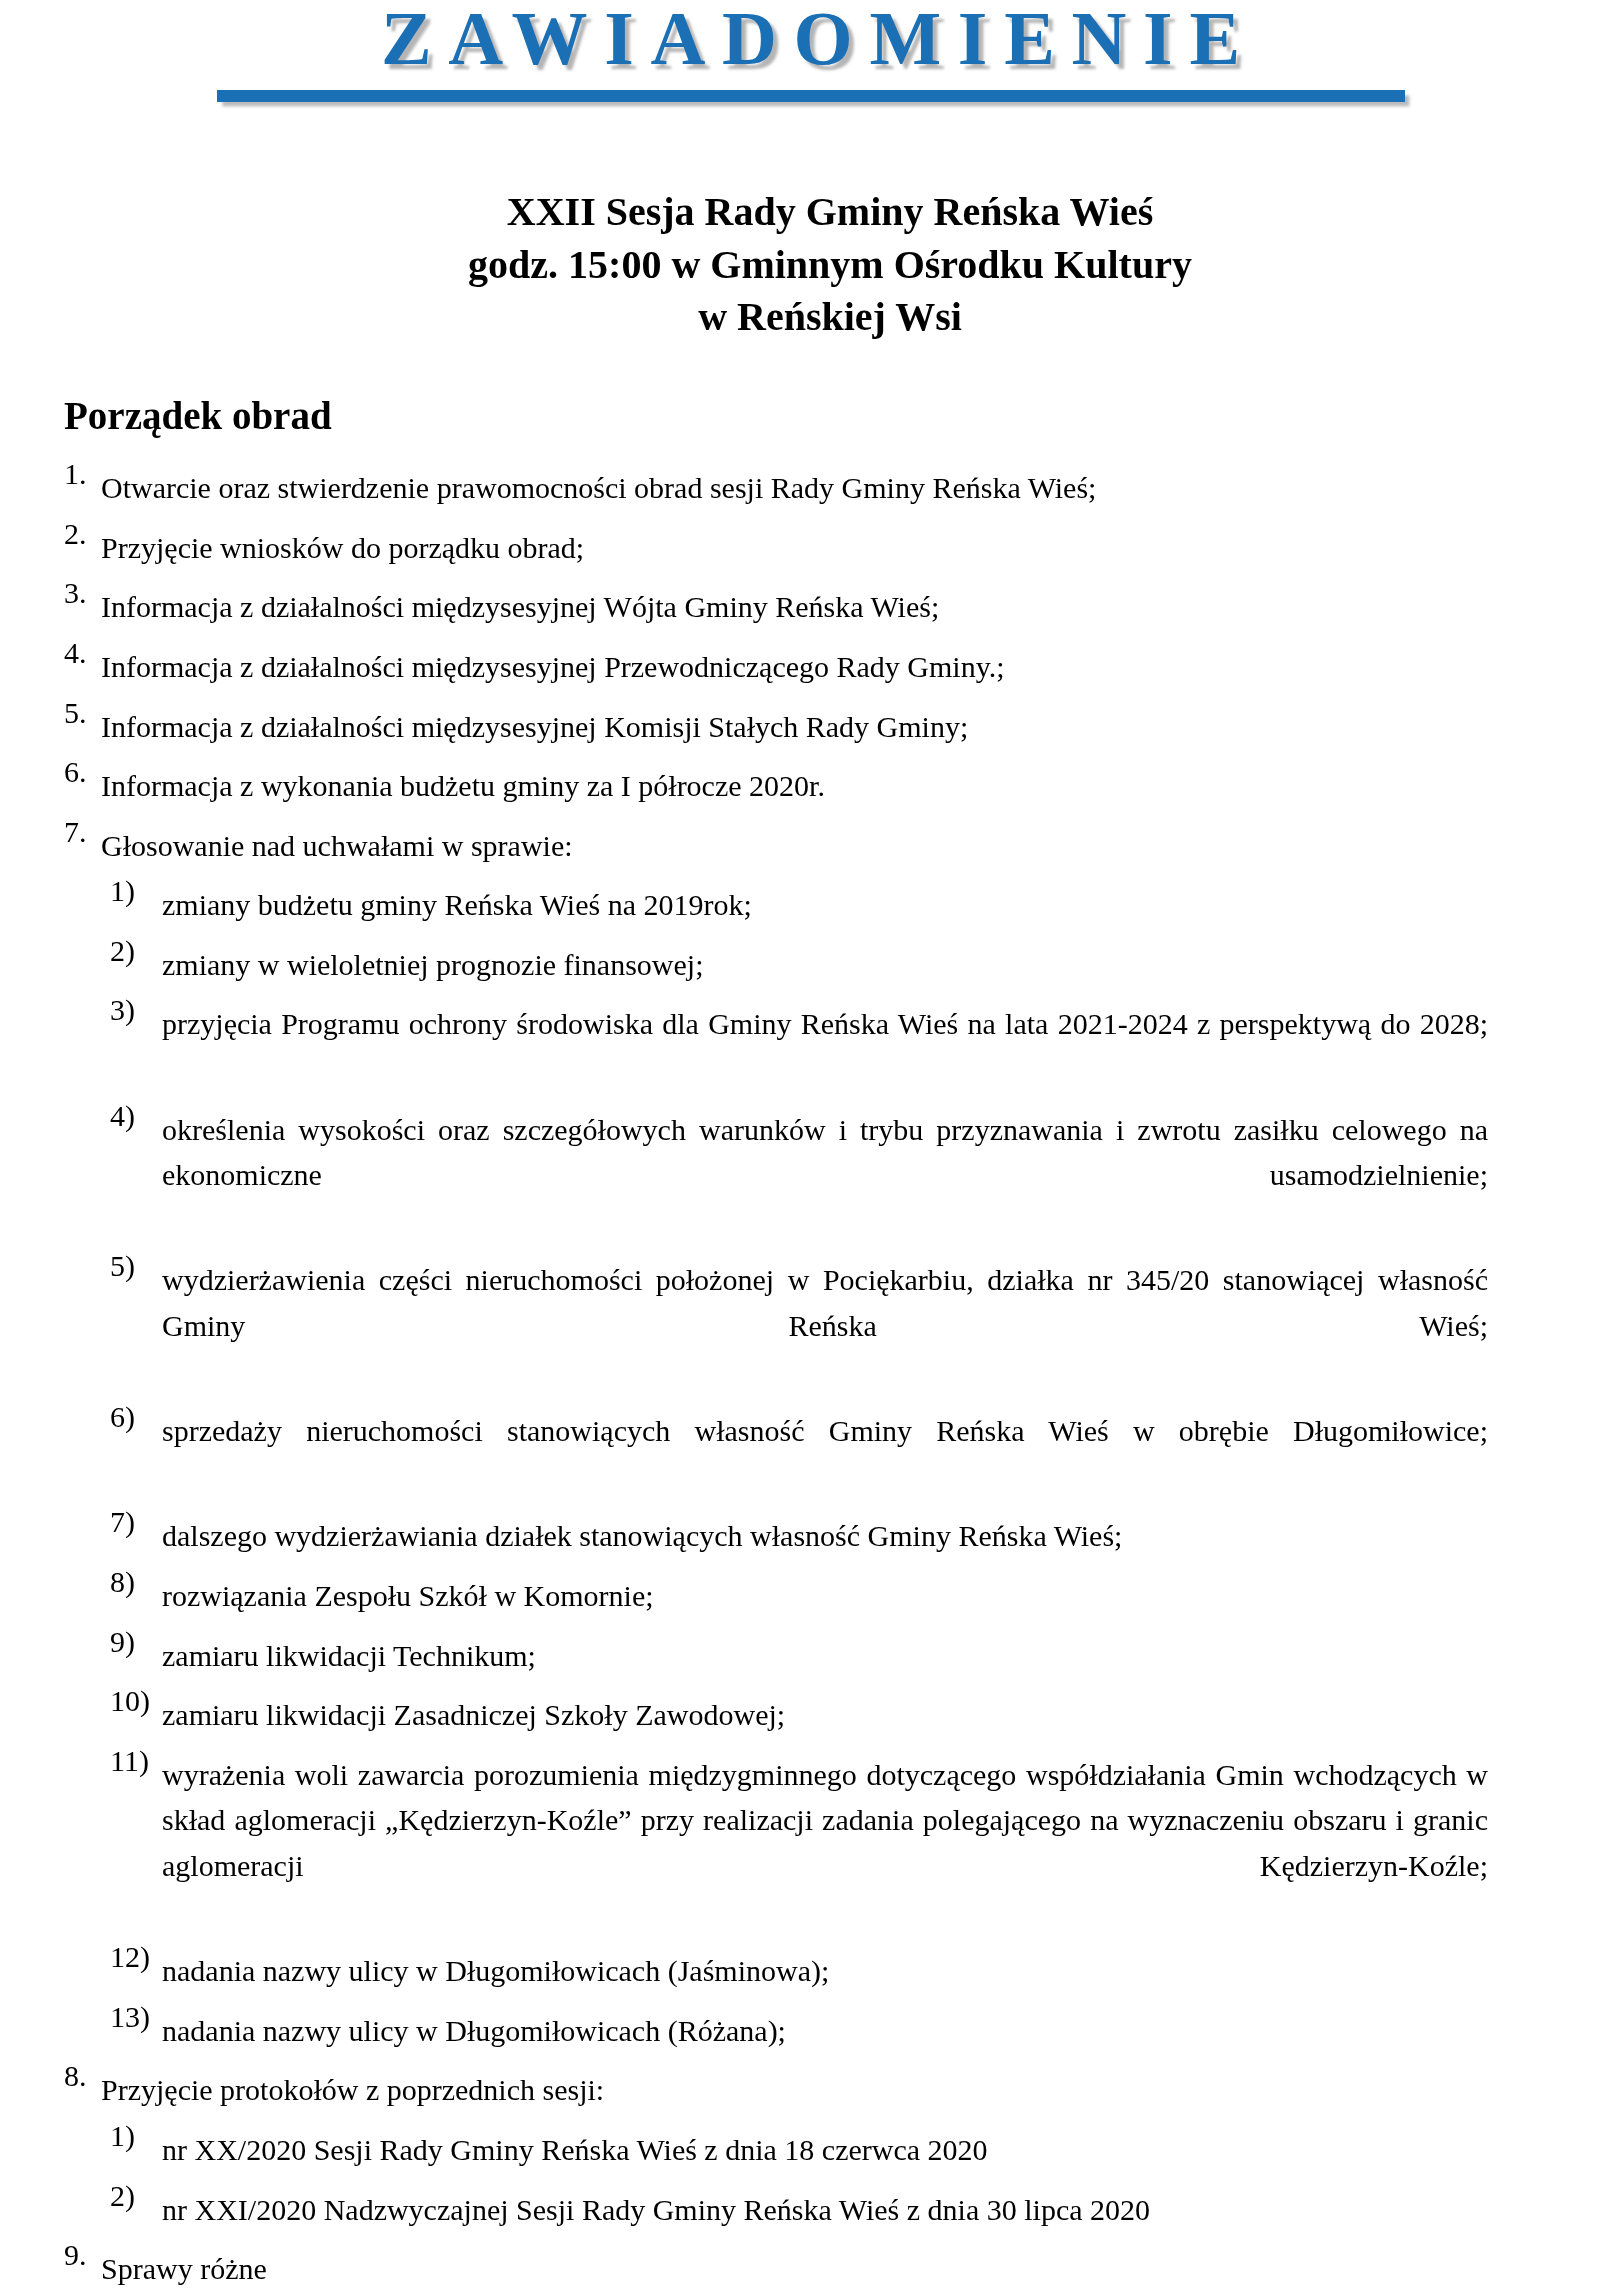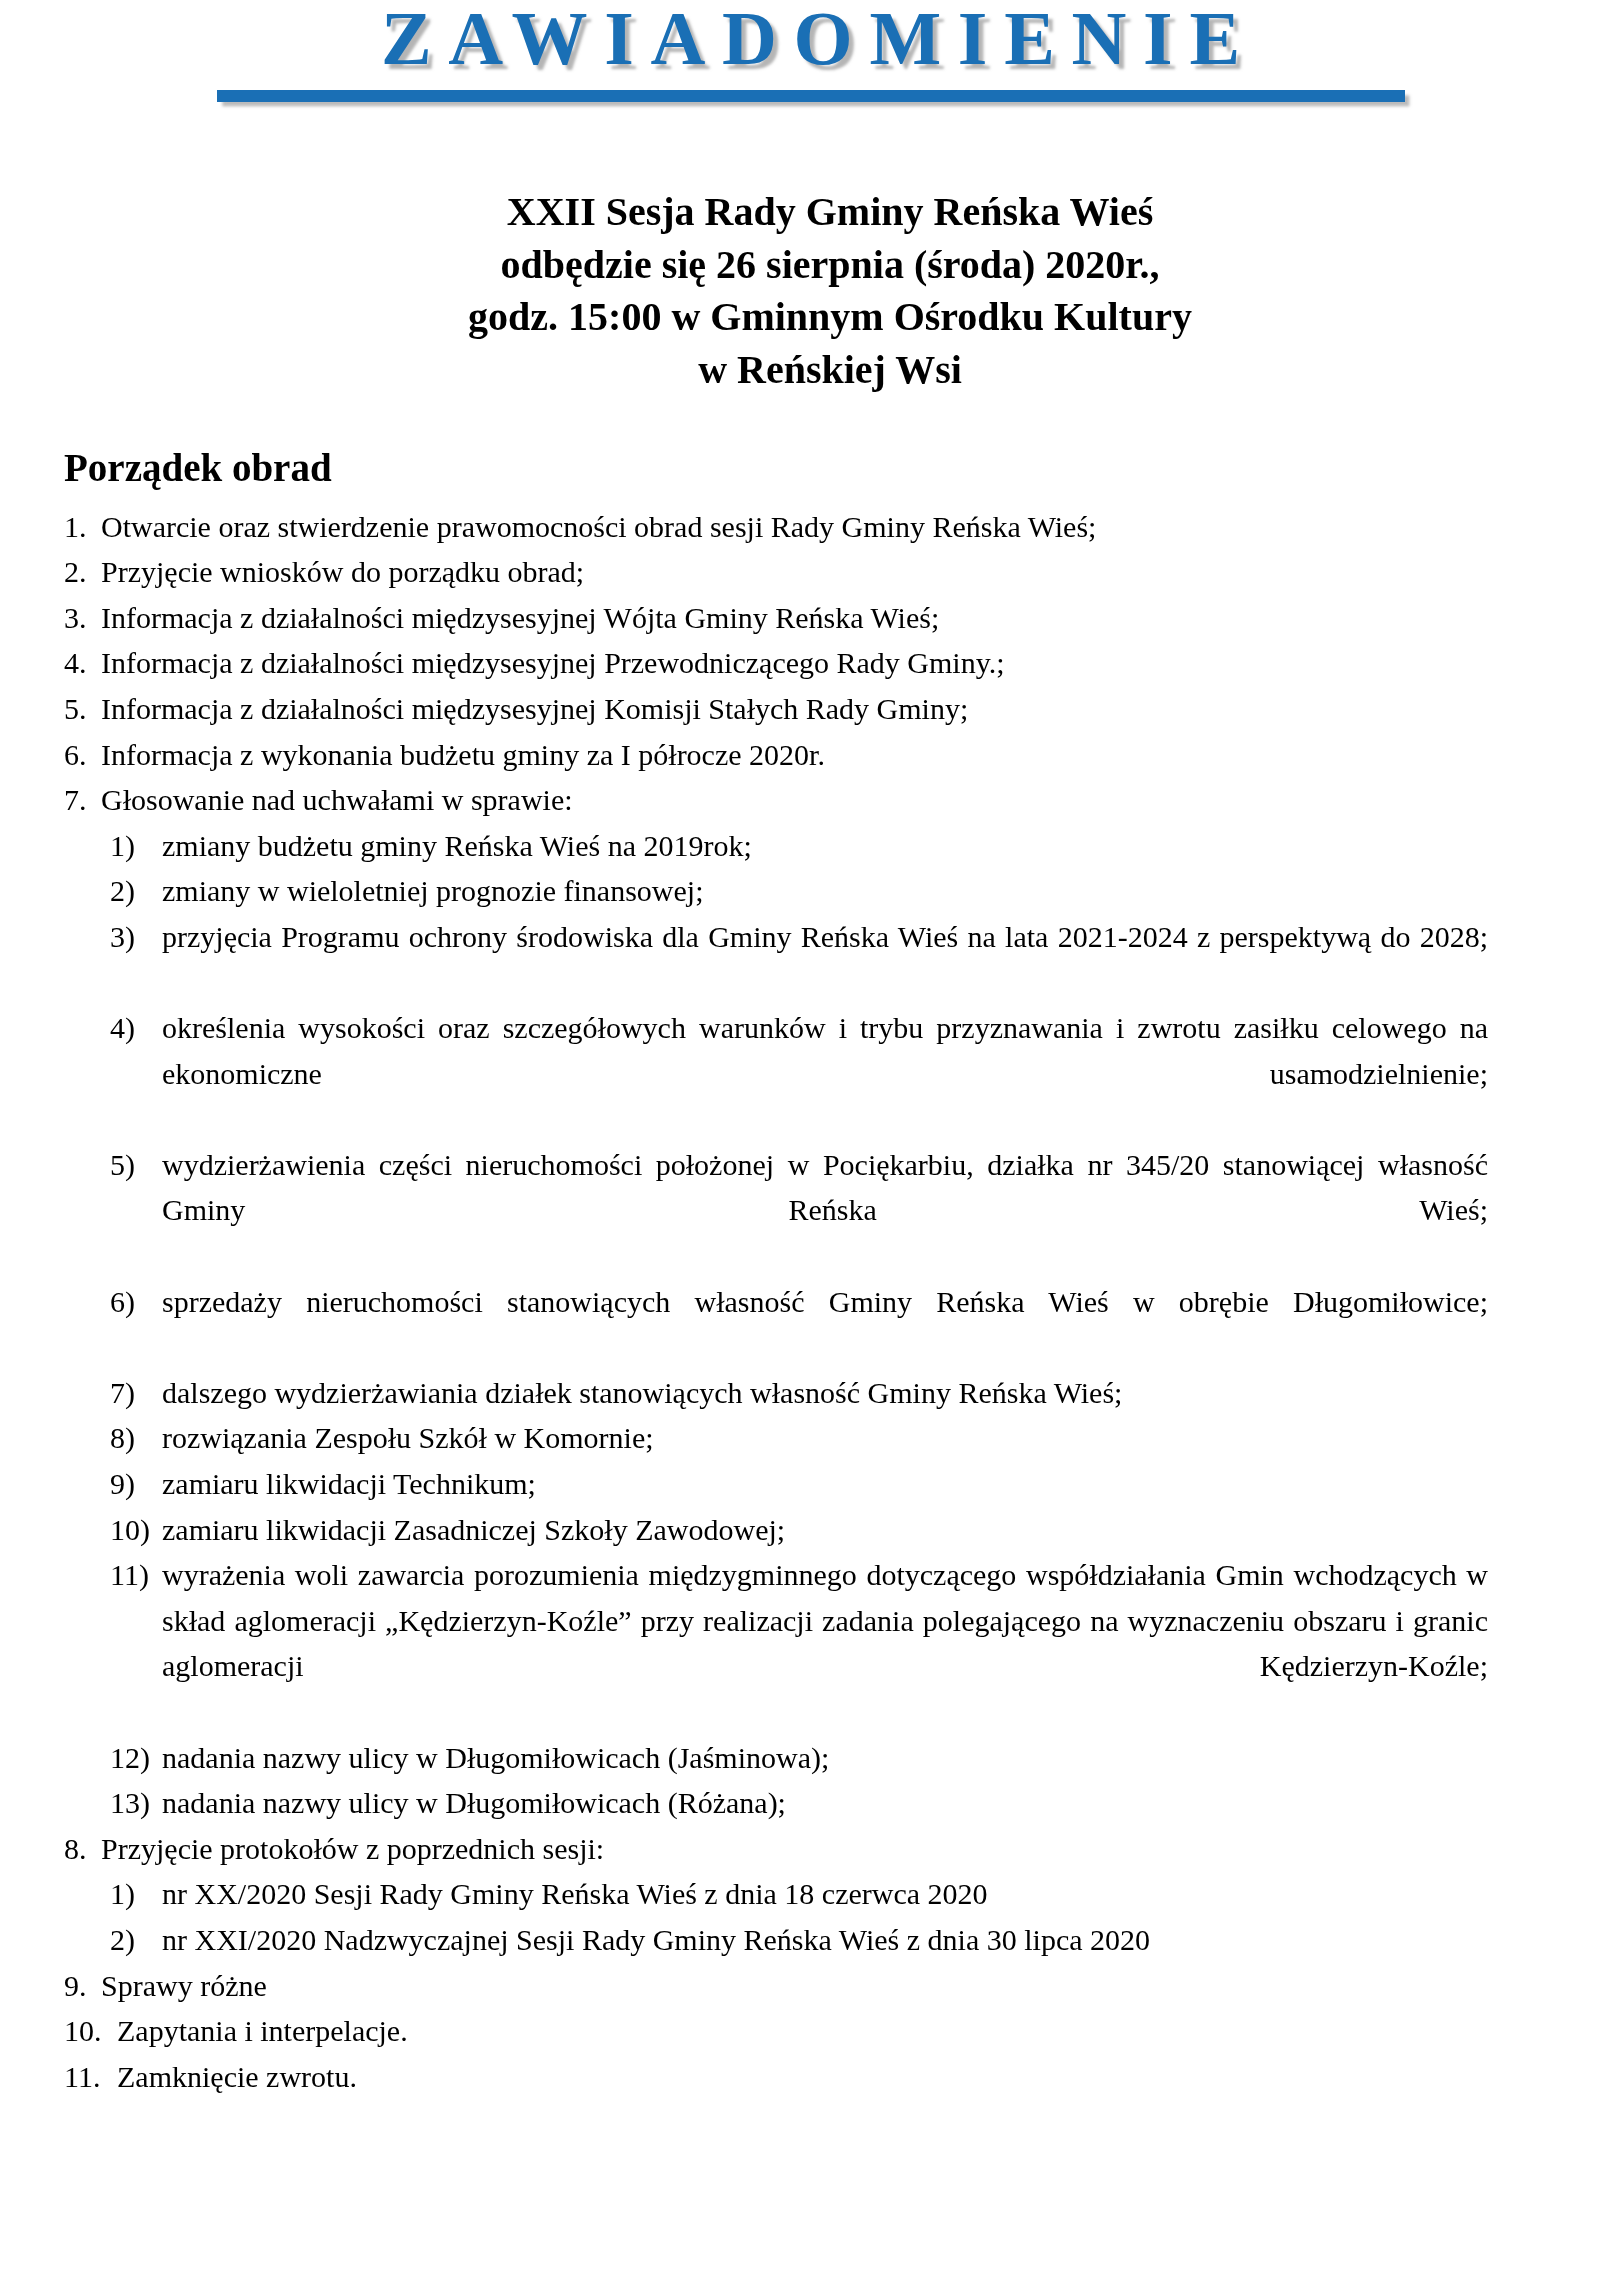--- a/index.html
+++ b/index.html
@@ -78,20 +78,21 @@
     font-size: 30px;
     line-height: 1.52;
     margin: 0;
   }
   .item-marker {
     flex: 0 0 auto;
     white-space: pre;
   }
   .item-text {
     flex: 1 1 auto;
+    margin-top: 14px;
   }
 
   
   .lvl1 > .item-marker {
     width: 37px;
   }
   .lvl1.wide > .item-marker {
     width: 53px;
   }
   .lvl1 > .item-text {
@@ -131,21 +132,20 @@
 
 <div class="page">
 
   <div class="masthead">
     <div class="masthead-title">ZAWIADOMIENIE</div>
     <div class="masthead-rule"></div>
   </div>
 
   <div class="subtitle">
     <span class="subtitle-line">XXII Sesja Rady Gminy Reńska Wieś</span>
-    <span class="subtitle-line">odbędzie się 26 sierpnia (środa) 2020r.,</span>
     <span class="subtitle-line">godz. 15:00 w Gminnym Ośrodku Kultury</span>
     <span class="subtitle-line">w Reńskiej Wsi</span>
   </div>
 
   <div class="agenda">
 
     <div class="agenda-heading">Porządek obrad</div>
 
     <div class="item lvl1">
       <span class="item-marker">1.</span>

